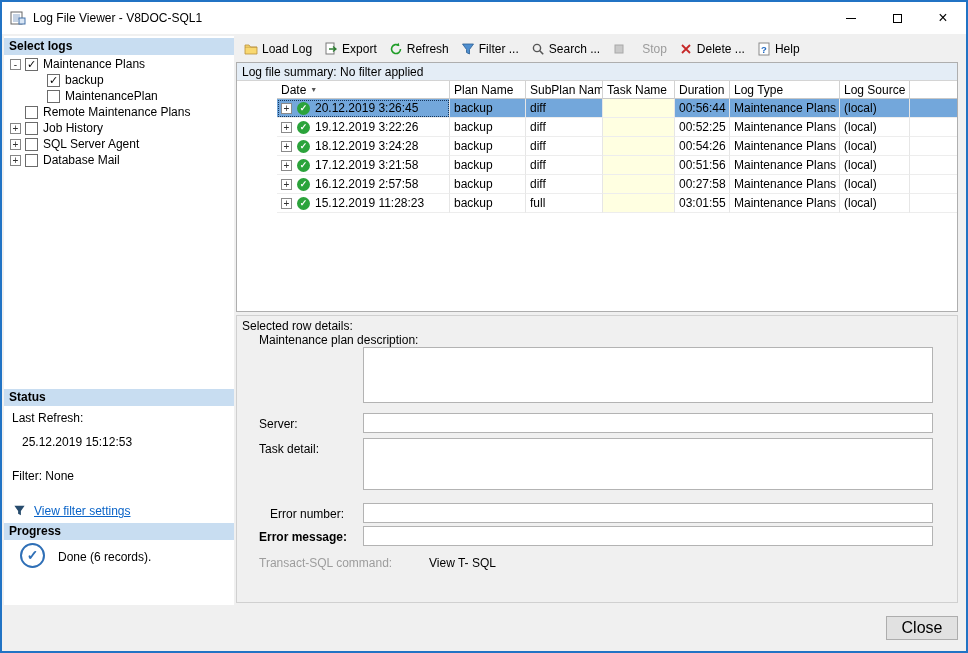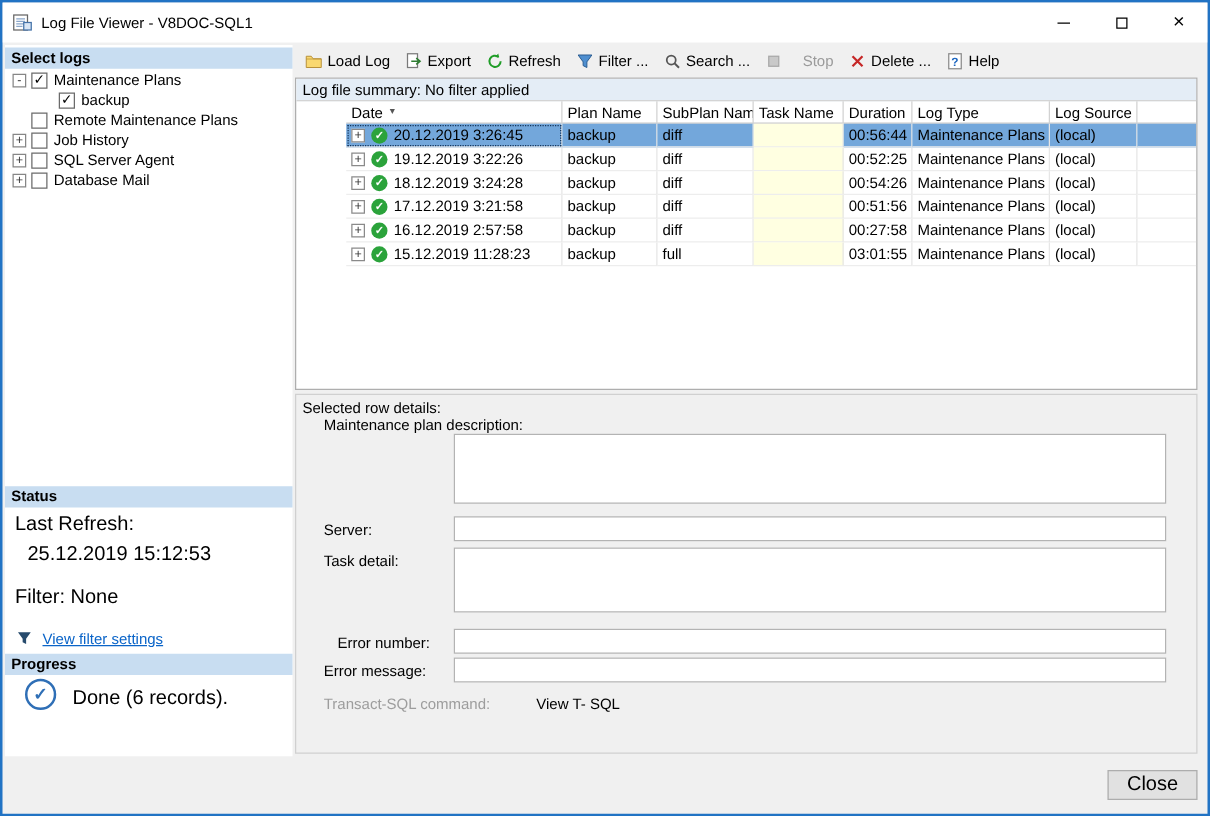--- a/index.html
+++ b/index.html
@@ -30,21 +30,21 @@
   .tree { position:absolute; top:20px; left:0; right:0; }
   .tree-item { height:16px; display:flex; align-items:center; padding-left:6px; }
   .tree-item.child { padding-left:28px; }
   .expander { width:11px; height:11px; border:1px solid #868686; background:#fff; color:#333;
               font-size:10px; line-height:9px; text-align:center; margin-right:4px; flex:none; }
   .expander.empty { border:none; background:transparent; }
   .checkbox { width:13px; height:13px; border:1px solid #6b6b6b; background:#fff;
               font-size:11px; line-height:11px; text-align:center; margin-right:5px; flex:none; }
   .tree-label { white-space:nowrap; }
 
-  .side-text { position:absolute; font-size:16px; white-space:nowrap; }
+  .side-text { position:absolute; font-size:12px; white-space:nowrap; }
   .t-lastrefresh { top:375px; left:8px; }
   .t-lastrefresh-value { top:399px; left:18px; }
   .t-filter { top:433px; left:8px; }
   .funnel { position:absolute; top:468px; left:9px; }
   .link { position:absolute; color:#0a64c8; text-decoration:underline; cursor:pointer; font-size:12px; }
   .t-viewfilter { top:468px; left:30px; }
   .progress-icon { position:absolute; top:507px; left:16px; width:25px; height:25px; border-radius:50%;
                    border:2px solid #2f6fb6; background:#fff; color:#2f6fb6; font-weight:bold;
                    font-size:14px; line-height:21px; text-align:center; }
   .t-done { top:514px; left:54px; }
@@ -88,21 +88,21 @@
   .dlabel.disabled { color:#9d9d9d; }
   .dfield { position:absolute; background:#fff; border:1px solid #b3b3b3; font-size:12px; padding:2px 4px; }
   .l-desc { left:22px; top:17px; }
   .f-desc { left:126px; top:31px; width:570px; height:56px; }
   .l-server { left:22px; top:101px; }
   .f-server { left:126px; top:97px; width:570px; height:20px; }
   .l-task { left:22px; top:126px; }
   .f-task { left:126px; top:122px; width:570px; height:52px; }
   .l-errnum { left:22px; top:191px;margin-left:11px; }
   .f-errnum { left:126px; top:187px; width:570px; height:20px; }
-  .l-errmsg { left:22px; top:214px; }
+  .l-errmsg { left:22px; top:214px;font-weight:bold; }
   .f-errmsg { left:126px; top:210px; width:570px; height:20px; }
   .l-tsql { left:22px; top:240px; }
   .l-viewtsql { left:192px; top:240px; }
 
   .close-btn { position:absolute; right:8px; bottom:11px; width:72px; height:24px;
                background:#e1e1e1; border:1px solid #adadad; font-size:16px;
                font-family:"Liberation Sans", sans-serif; }
 </style>
 </head>
 <body>
@@ -136,20 +136,25 @@
     <div class="tree">
         <div class="tree-item">
           <span class="expander">-</span>
           <span class="checkbox">✓</span>
           <span class="tree-label">Maintenance Plans</span>
         </div>
         <div class="tree-item child">
           <span class="expander empty"></span>
           <span class="checkbox">✓</span>
           <span class="tree-label">backup</span>
+        </div>
+        <div class="tree-item child">
+          <span class="expander empty"></span>
+          <span class="checkbox"></span>
+          <span class="tree-label">MaintenancePlan</span>
         </div>
         <div class="tree-item">
           <span class="expander empty"></span>
           <span class="checkbox"></span>
           <span class="tree-label">Remote Maintenance Plans</span>
         </div>
         <div class="tree-item">
           <span class="expander">+</span>
           <span class="checkbox"></span>
           <span class="tree-label">Job History</span>

